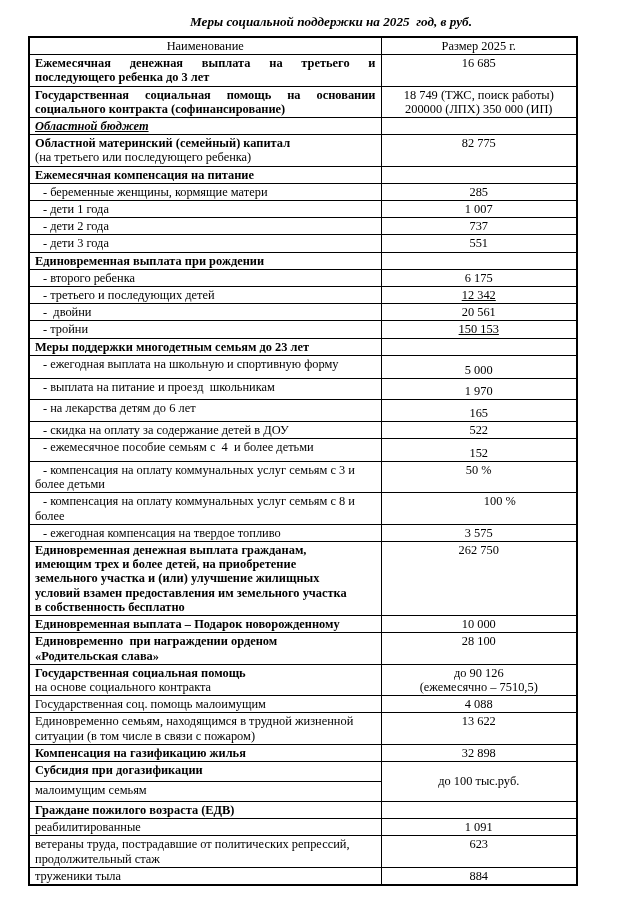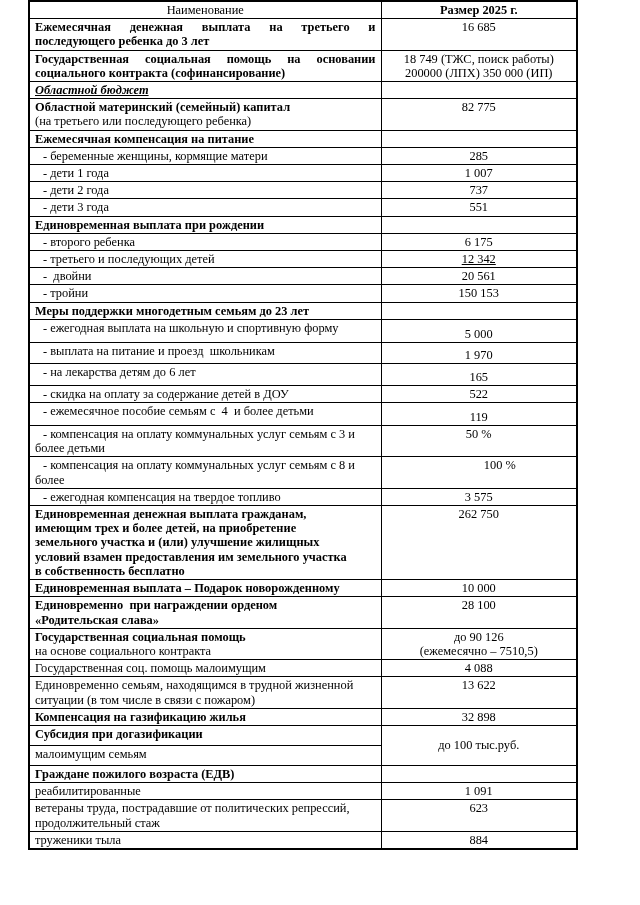--- a/index.html
+++ b/index.html
@@ -35,33 +35,34 @@
   col.c2 { width: 196px; }
   th, td {
     border: 1px solid #000;
     padding: 1px 5px;
     font-size: 12.4px;
     line-height: 14.2px;
     vertical-align: top;
     font-weight: normal;
   }
   th { text-align: center; height: 17px; }
-  th.col-size { font-weight: bold; }
+  th.col-size { font-weight: normal; }
   .line { white-space: pre-wrap; }
   .bld { font-weight: bold; }
   .ita { font-style: italic; }
   .und { text-decoration: underline; }
   .ind { text-indent: 8px; }
   .just { white-space: normal; text-align: justify; text-align-last: justify; }
   .value-cell { text-align: center; }
 </style>
 </head>
 <body>
 
 <div class="page">
+  <div class="title">Меры социальной поддержки на 2025  год, в руб.</div>
   <table class="support">
     <colgroup>
         <col class="c1">
         <col class="c2">
       </colgroup>
     <thead>
       <tr>
         <th class="col-name">Наименование</th>
         <th class="col-size">Размер 2025 г.</th>
       </tr>
@@ -166,21 +167,21 @@
             <div class="line ind">-  двойни</div>
           </td>
           <td class="value-cell" style="vertical-align: top;">
             <div class="line">20 561</div>
           </td>
         </tr>
         <tr>
           <td class="name-cell">
             <div class="line ind">- тройни</div>
           </td>
-          <td class="value-cell" style="vertical-align: top;">
+          <td class="value-cell" style="vertical-align: top; text-decoration: underline;">
             <div class="line">150 153</div>
           </td>
         </tr>
         <tr>
           <td class="name-cell">
             <div class="line bld">Меры поддержки многодетным семьям до 23 лет</div>
           </td>
           <td class="value-cell" style="vertical-align: top;"></td>
         </tr>
         <tr style="height: 23px;">
@@ -213,21 +214,21 @@
           </td>
           <td class="value-cell" style="vertical-align: top;">
             <div class="line">522</div>
           </td>
         </tr>
         <tr style="height: 23px;">
           <td class="name-cell">
             <div class="line ind">- ежемесячное пособие семьям с  4  и более детьми</div>
           </td>
           <td class="value-cell" style="vertical-align: bottom;">
-            <div class="line">119</div>
+            <div class="line">152</div>
           </td>
         </tr>
         <tr>
           <td class="name-cell">
             <div class="line ind">- компенсация на оплату коммунальных услуг семьям с 3 и</div>
             <div class="line">более детьми</div>
           </td>
           <td class="value-cell" style="vertical-align: top;">
             <div class="line">50 %</div>
           </td>

